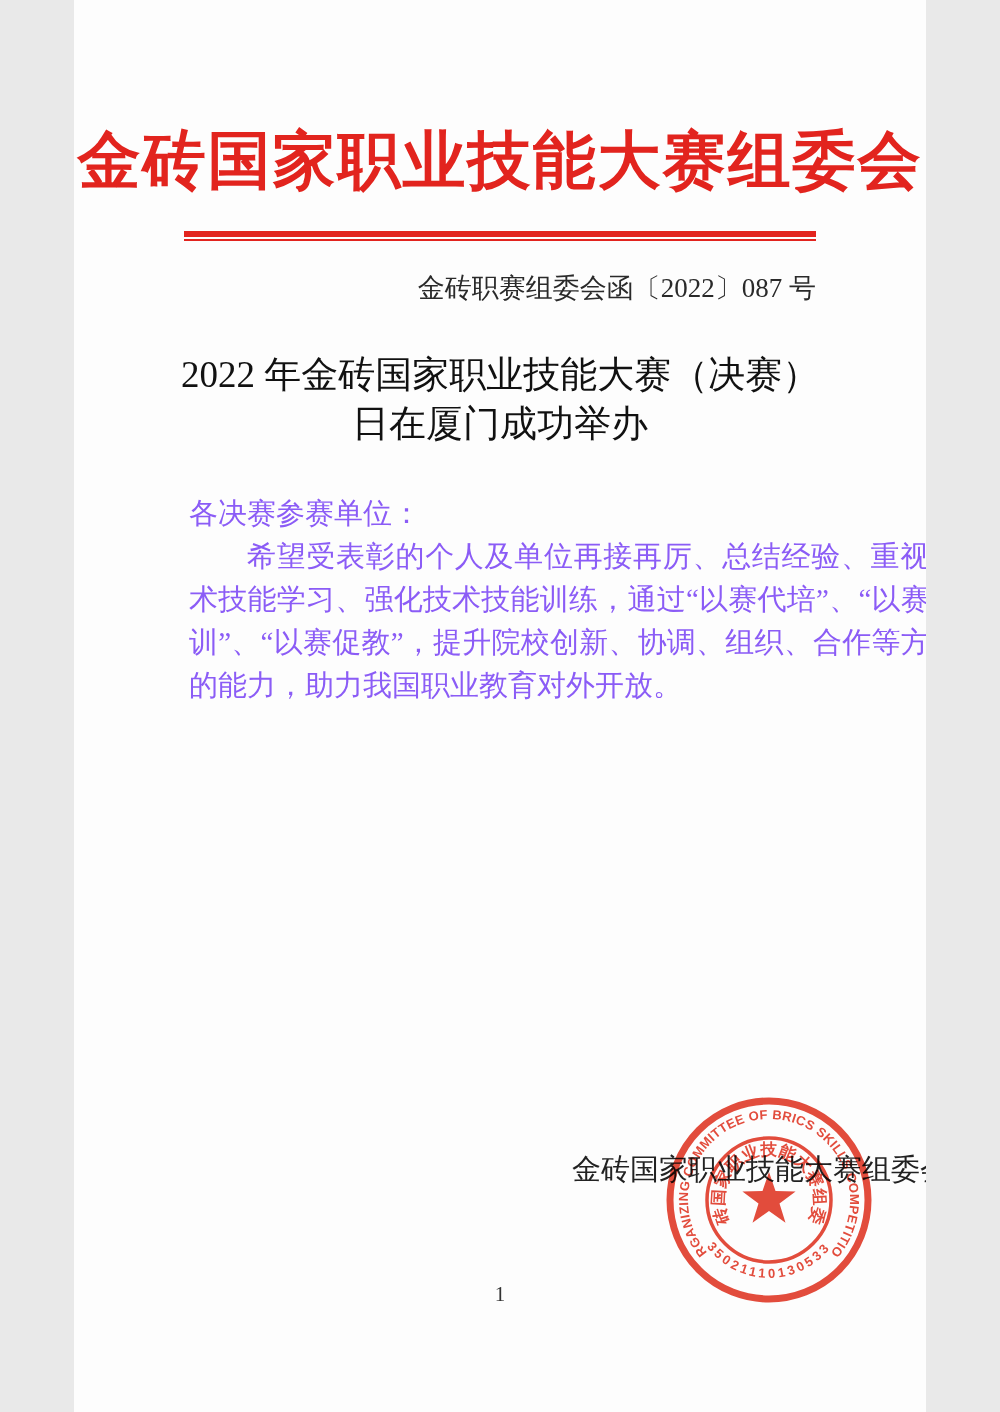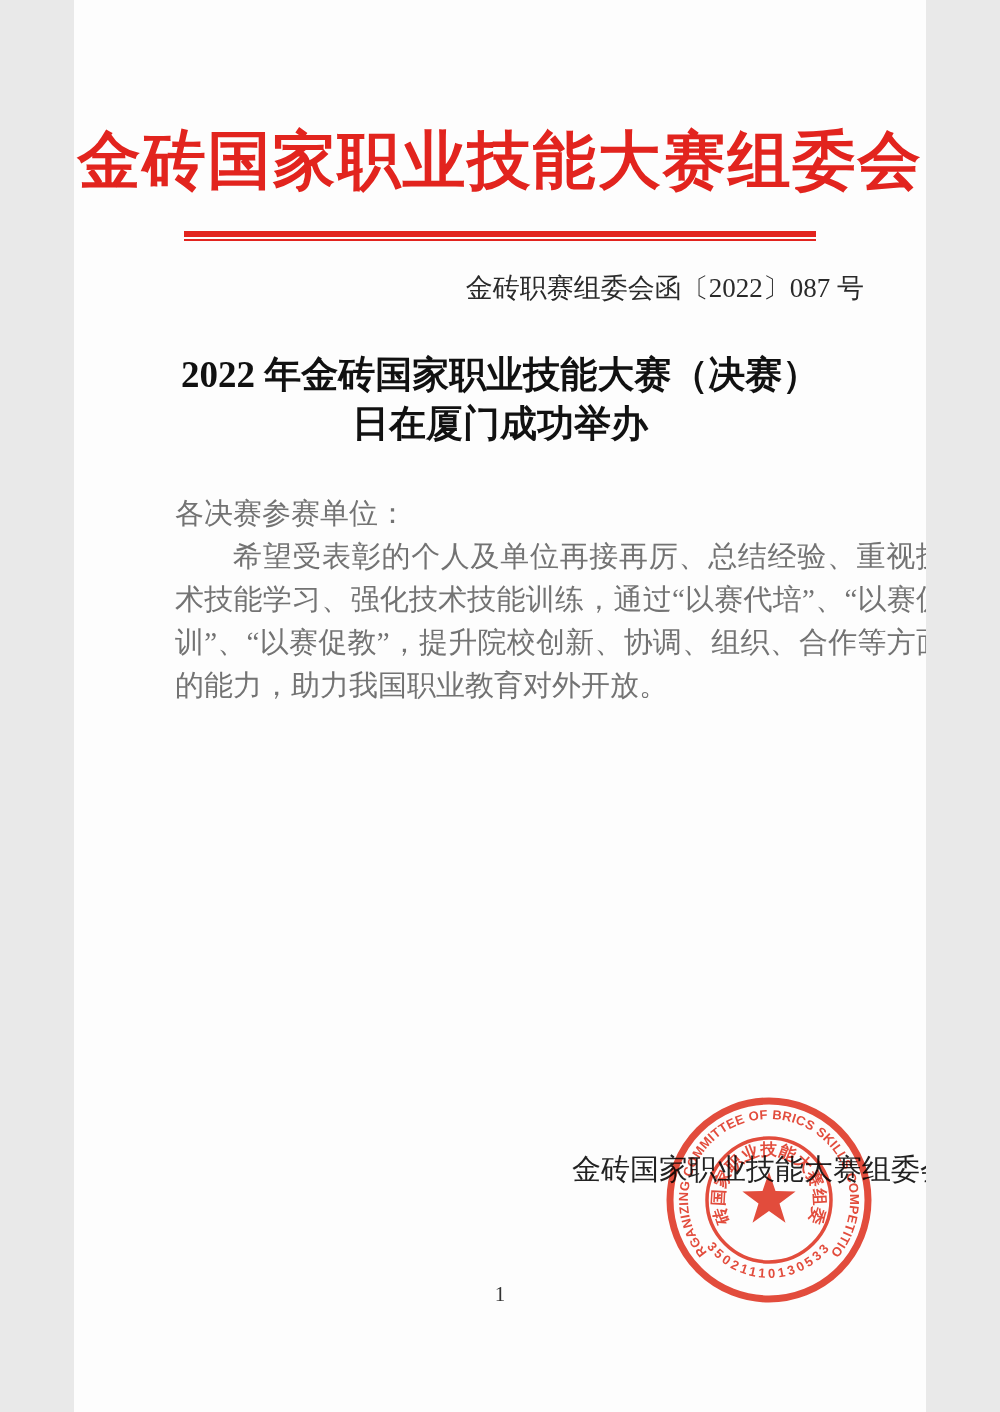--- a/index.html
+++ b/index.html
@@ -24,41 +24,41 @@
     white-space: nowrap;
   }
   .divider { position: absolute; top: 231px; left: 110px; right: 110px; }
   .divider .thick { height: 6px; background: #e2241e; }
   .divider .gap   { height: 2px; background: transparent; }
   .divider .thin  { height: 2px; background: #e2241e; }
   .doc-number {
     position: absolute;
     top: 270px; left: 0; right: 0;
     text-align: right;
-    padding-right: 62px;
+    padding-right: 110px;
     font-size: 27px;
     color: #2a2a2a;
   }
   .doc-title {
     position: absolute;
     top: 350px; left: 0; right: 0;
     text-align: center;
     font-size: 37px;
-    font-weight: 700;
+    font-weight: 400;
     line-height: 49px;
     color: #111;
   }
   .body-text {
     position: absolute;
-    top: 492px; left: 101px;
+    top: 492px; left: 115px;
     width: 770px;
     font-size: 29px;
     line-height: 43px;
     text-align: justify;
-    color: #737373;
+    color: #8b5cf6;
   }
   .body-text p { margin: 0; }
   .body-text p.indent { text-indent: 2em; }
   .body-text p.attachment { margin-top: 43px; text-indent: 2em; }
   .sig-block {
     position: absolute;
     top: 1150px; left: 115px; width: 770px;
     font-size: 29px;
     color: #222;
   }

